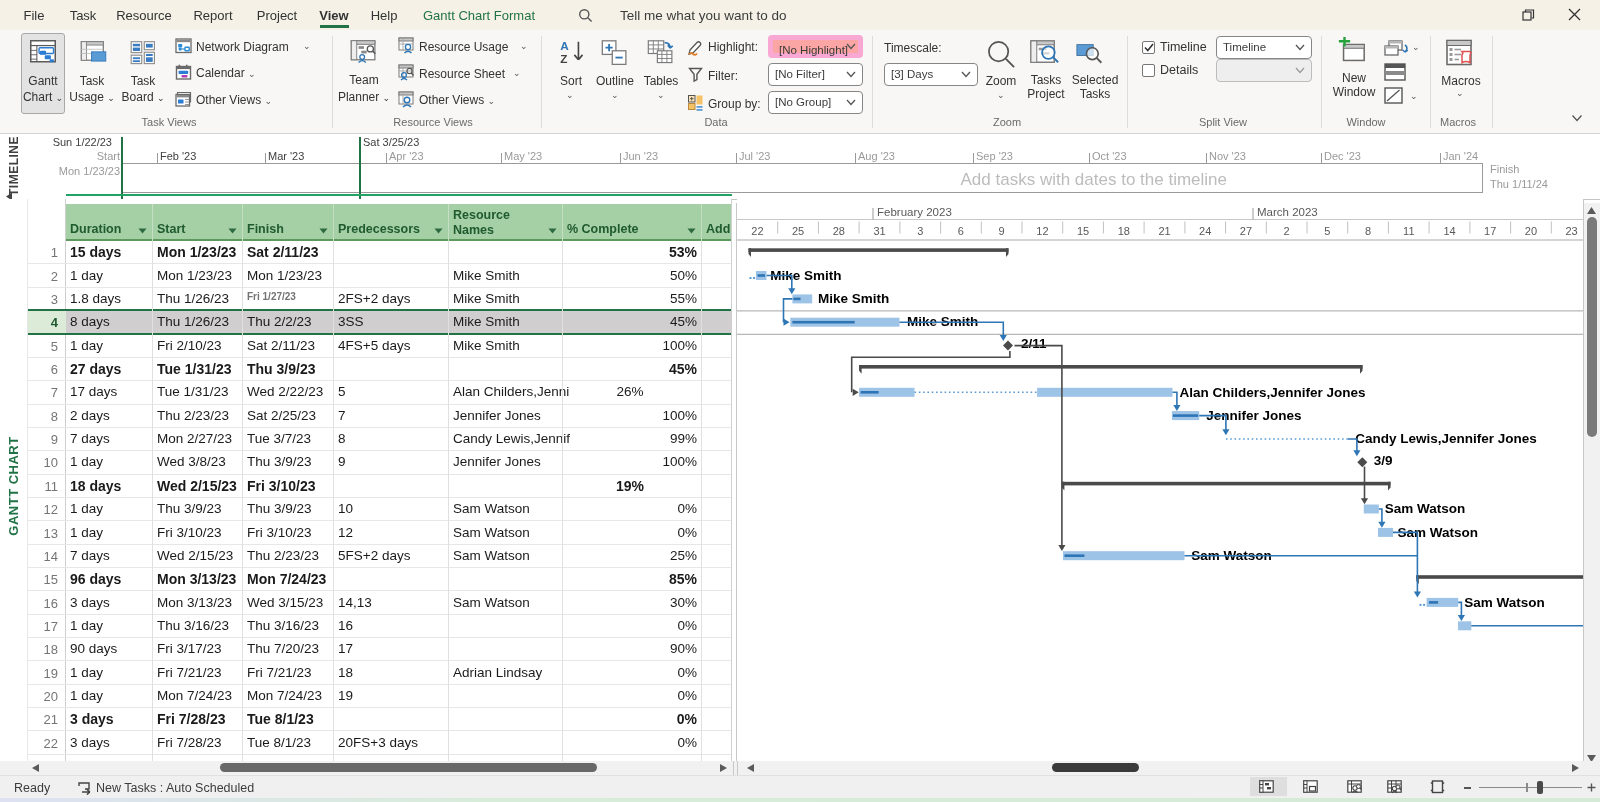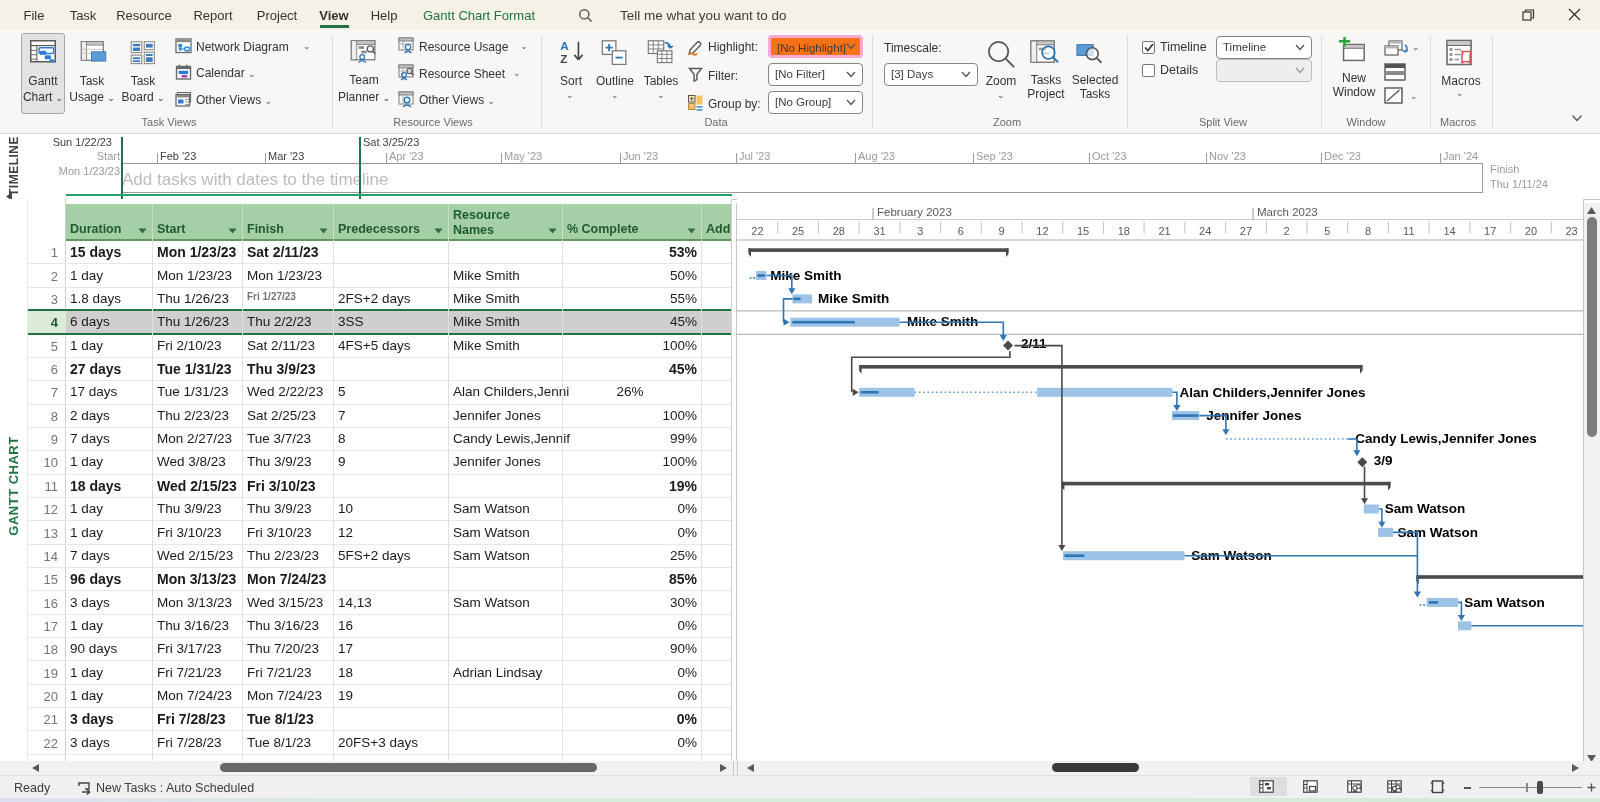--- a/index.html
+++ b/index.html
@@ -192,21 +192,21 @@
     <div class="abs" style="left:708px;top:69px;font-size:12px;color:#333;white-space:nowrap">Filter:</div>
     <svg class="abs" style="left:687px;top:94px" width="17" height="17" viewBox="0 0 17 17">
       <rect x="1.5" y="1.5" width="6.5" height="6.5" fill="#fce4b8" stroke="#555"></rect>
       <path d="M4.7 3 v3.5 M3 4.7 h3.5" stroke="#555"></path>
       <rect x="9.5" y="1.5" width="6" height="9" fill="#f5c266"></rect>
       <rect x="1.5" y="9.5" width="6.5" height="6" fill="#f5c266" stroke="#b98a3e"></rect>
       <rect x="9.5" y="12" width="6" height="1.8" fill="#5b9bd5"></rect>
       <rect x="9.5" y="15" width="6" height="1.8" fill="#5b9bd5"></rect>
     </svg>
     <div class="abs" style="left:708px;top:97px;font-size:12px;color:#333;white-space:nowrap">Group by:</div>
-    <div class="abs" style="left:768px;top:35px;width:95px;height:23px;background:#f97316;border:3px solid #f9a8d4;border-radius:4px;font-size:11.5px;color:#3b3b3b;line-height:21px;padding-left:6px">[No Highlight]</div>
+    <div class="abs" style="left:768px;top:35px;width:95px;height:23px;background:#fca5a5;border:5px solid #f9a8d4;border-radius:4px;font-size:11.5px;color:#3b3b3b;line-height:21px;padding-left:6px">[No Highlight]</div>
     <svg class="abs" style="left:846px;top:43px" width="10" height="7" viewBox="0 0 10 7">
       <path d="M1 1 L5 5.5 L9 1" fill="none" stroke="#555" stroke-width="1.3"></path>
     </svg>
     <div class="abs" style="left:768px;top:63px;width:95px;height:23px;background:#ffffff;border:1px solid #868686;border-radius:4px;font-size:11.5px;color:#3b3b3b;line-height:21px;padding-left:6px">[No Filter]</div>
     <svg class="abs" style="left:846px;top:71px" width="10" height="7" viewBox="0 0 10 7">
       <path d="M1 1 L5 5.5 L9 1" fill="none" stroke="#555" stroke-width="1.3"></path>
     </svg>
     <div class="abs" style="left:768px;top:91px;width:95px;height:23px;background:#ffffff;border:1px solid #868686;border-radius:4px;font-size:11.5px;color:#3b3b3b;line-height:21px;padding-left:6px">[No Group]</div>
     <svg class="abs" style="left:846px;top:99px" width="10" height="7" viewBox="0 0 10 7">
       <path d="M1 1 L5 5.5 L9 1" fill="none" stroke="#555" stroke-width="1.3"></path>
@@ -295,21 +295,21 @@
     <span class="abs" style="left:1456px;top:88px;font-size:9px;color:#555">⌄</span>
     <div class="abs" style="left:0;top:134px;width:1600px;height:66px;background:#fff;border-bottom:1px solid #c4c4c4"></div>
     <div class="abs" style="left:14px;top:166px;transform:translate(-50%,-50%) rotate(-90deg);font-size:12px;font-weight:bold;color:#404040;letter-spacing:0.5px;white-space:nowrap">TIMELINE</div>
     <div class="abs" style="left:0;top:136px;width:112px;text-align:right;font-size:11px;color:#404040">Sun 1/22/23</div>
     <div class="abs" style="left:363px;top:136px;font-size:11px;color:#404040">Sat 3/25/23</div>
     <div class="abs" style="left:0;top:150px;width:120px;text-align:right;font-size:11px;color:#9a9a9a">Start</div>
     <div class="abs" style="left:0;top:165px;width:120px;text-align:right;font-size:11px;color:#9a9a9a">Mon 1/23/23</div>
     <div class="abs" style="left:1490px;top:163px;font-size:11px;color:#9a9a9a">Finish</div>
     <div class="abs" style="left:1490px;top:178px;font-size:11px;color:#9a9a9a">Thu 1/11/24</div>
     <div class="abs" style="left:122px;top:163px;width:1361px;height:30px;background:#fff;border:1px solid #9a9a9a"></div>
-    <div class="abs" style="left:122px;top:170px;width:1105px;text-align:left;font-size:17px;color:#bcbcbc">Add tasks with dates to the timeline</div>
+    <div class="abs" style="left:122px;top:170px;width:1105px;text-align:right;font-size:17px;color:#bcbcbc">Add tasks with dates to the timeline</div>
     <div class="abs" style="left:157px;top:153px;width:1px;height:11px;background:#9a9a9a"></div>
     <div class="abs" style="left:160px;top:150px;font-size:11px;color:#404040;white-space:nowrap">Feb '23</div>
     <div class="abs" style="left:265px;top:153px;width:1px;height:11px;background:#9a9a9a"></div>
     <div class="abs" style="left:268px;top:150px;font-size:11px;color:#404040;white-space:nowrap">Mar '23</div>
     <div class="abs" style="left:386px;top:153px;width:1px;height:11px;background:#9a9a9a"></div>
     <div class="abs" style="left:389px;top:150px;font-size:11px;color:#9a9a9a;white-space:nowrap">Apr '23</div>
     <div class="abs" style="left:501px;top:153px;width:1px;height:11px;background:#9a9a9a"></div>
     <div class="abs" style="left:504px;top:150px;font-size:11px;color:#9a9a9a;white-space:nowrap">May '23</div>
     <div class="abs" style="left:620px;top:153px;width:1px;height:11px;background:#9a9a9a"></div>
     <div class="abs" style="left:623px;top:150px;font-size:11px;color:#9a9a9a;white-space:nowrap">Jun '23</div>
@@ -389,21 +389,21 @@
     <div class="abs" style="left:247px;top:291.0px;font-size:10px;font-weight:bold;color:#737373;white-space:nowrap">Fri 1/27/23</div>
     <div class="abs" style="left:338px;top:291.0px;font-size:13.5px;font-weight:normal;color:#1a1a1a;white-space:nowrap">2FS+2 days</div>
     <div class="abs" style="left:453px;top:291.0px;font-size:13.5px;font-weight:normal;color:#1a1a1a;white-space:nowrap">Mike Smith</div>
     <div class="abs" style="left:563px;top:291.0px;width:134px;text-align:right;font-size:13.5px;font-weight:normal;color:#1a1a1a">55%</div>
     <div class="abs" style="left:28px;top:333.4px;width:704px;height:1px;background:#e7e7e7"></div>
     <div class="abs" style="left:28px;top:310.6px;width:38px;height:23.35px;background:#dcead8"></div>
     <div class="abs" style="left:66px;top:310.6px;width:666px;height:23.35px;background:#d0cece"></div>
     <div class="abs" style="left:28px;top:309.1px;width:704px;height:2px;background:#217346"></div>
     <div class="abs" style="left:28px;top:332.9px;width:704px;height:2px;background:#217346"></div>
     <div class="abs" style="left:28px;top:315.4px;width:30px;text-align:right;font-size:13px;color:#1f5b2f;font-weight:bold">4</div>
-    <div class="abs" style="left:70px;top:314.4px;font-size:13.5px;font-weight:normal;color:#1a1a1a;white-space:nowrap">6 days</div>
+    <div class="abs" style="left:70px;top:314.4px;font-size:13.5px;font-weight:normal;color:#1a1a1a;white-space:nowrap">8 days</div>
     <div class="abs" style="left:157px;top:314.4px;font-size:13.5px;font-weight:normal;color:#1a1a1a;white-space:nowrap">Thu 1/26/23</div>
     <div class="abs" style="left:247px;top:314.4px;font-size:13.5px;font-weight:normal;color:#1a1a1a;white-space:nowrap">Thu 2/2/23</div>
     <div class="abs" style="left:338px;top:314.4px;font-size:13.5px;font-weight:normal;color:#1a1a1a;white-space:nowrap">3SS</div>
     <div class="abs" style="left:453px;top:314.4px;font-size:13.5px;font-weight:normal;color:#1a1a1a;white-space:nowrap">Mike Smith</div>
     <div class="abs" style="left:563px;top:314.4px;width:134px;text-align:right;font-size:13.5px;font-weight:normal;color:#1a1a1a">45%</div>
     <div class="abs" style="left:28px;top:356.8px;width:704px;height:1px;background:#e7e7e7"></div>
     <div class="abs" style="left:28px;top:338.7px;width:30px;text-align:right;font-size:13px;color:#757575;font-weight:normal">5</div>
     <div class="abs" style="left:70px;top:337.7px;font-size:13.5px;font-weight:normal;color:#1a1a1a;white-space:nowrap">1 day</div>
     <div class="abs" style="left:157px;top:337.7px;font-size:13.5px;font-weight:normal;color:#1a1a1a;white-space:nowrap">Fri 2/10/23</div>
     <div class="abs" style="left:247px;top:337.7px;font-size:13.5px;font-weight:normal;color:#1a1a1a;white-space:nowrap">Sat 2/11/23</div>
@@ -446,21 +446,21 @@
     <div class="abs" style="left:157px;top:454.4px;font-size:13.5px;font-weight:normal;color:#1a1a1a;white-space:nowrap">Wed 3/8/23</div>
     <div class="abs" style="left:247px;top:454.4px;font-size:13.5px;font-weight:normal;color:#1a1a1a;white-space:nowrap">Thu 3/9/23</div>
     <div class="abs" style="left:338px;top:454.4px;font-size:13.5px;font-weight:normal;color:#1a1a1a;white-space:nowrap">9</div>
     <div class="abs" style="left:453px;top:454.4px;font-size:13.5px;font-weight:normal;color:#1a1a1a;white-space:nowrap">Jennifer Jones</div>
     <div class="abs" style="left:563px;top:454.4px;width:134px;text-align:right;font-size:13.5px;font-weight:normal;color:#1a1a1a">100%</div>
     <div class="abs" style="left:28px;top:496.9px;width:704px;height:1px;background:#e7e7e7"></div>
     <div class="abs" style="left:28px;top:478.8px;width:30px;text-align:right;font-size:13px;color:#757575;font-weight:normal">11</div>
     <div class="abs" style="left:70px;top:477.8px;font-size:14px;font-weight:bold;color:#1a1a1a;white-space:nowrap">18 days</div>
     <div class="abs" style="left:157px;top:477.8px;font-size:14px;font-weight:bold;color:#1a1a1a;white-space:nowrap">Wed 2/15/23</div>
     <div class="abs" style="left:247px;top:477.8px;font-size:14px;font-weight:bold;color:#1a1a1a;white-space:nowrap">Fri 3/10/23</div>
-    <div class="abs" style="left:563px;top:477.8px;width:134px;text-align:right;font-size:14px;font-weight:bold;color:#1a1a1a">19%</div>
+    <div class="abs" style="left:563px;top:477.8px;width:134px;text-align:center;font-size:14px;font-weight:bold;color:#1a1a1a">19%</div>
     <div class="abs" style="left:28px;top:520.2px;width:704px;height:1px;background:#e7e7e7"></div>
     <div class="abs" style="left:28px;top:502.2px;width:30px;text-align:right;font-size:13px;color:#757575;font-weight:normal">12</div>
     <div class="abs" style="left:70px;top:501.2px;font-size:13.5px;font-weight:normal;color:#1a1a1a;white-space:nowrap">1 day</div>
     <div class="abs" style="left:157px;top:501.2px;font-size:13.5px;font-weight:normal;color:#1a1a1a;white-space:nowrap">Thu 3/9/23</div>
     <div class="abs" style="left:247px;top:501.2px;font-size:13.5px;font-weight:normal;color:#1a1a1a;white-space:nowrap">Thu 3/9/23</div>
     <div class="abs" style="left:338px;top:501.2px;font-size:13.5px;font-weight:normal;color:#1a1a1a;white-space:nowrap">10</div>
     <div class="abs" style="left:453px;top:501.2px;font-size:13.5px;font-weight:normal;color:#1a1a1a;white-space:nowrap">Sam Watson</div>
     <div class="abs" style="left:563px;top:501.2px;width:134px;text-align:right;font-size:13.5px;font-weight:normal;color:#1a1a1a">0%</div>
     <div class="abs" style="left:28px;top:543.6px;width:704px;height:1px;background:#e7e7e7"></div>
     <div class="abs" style="left:28px;top:525.5px;width:30px;text-align:right;font-size:13px;color:#757575;font-weight:normal">13</div>

